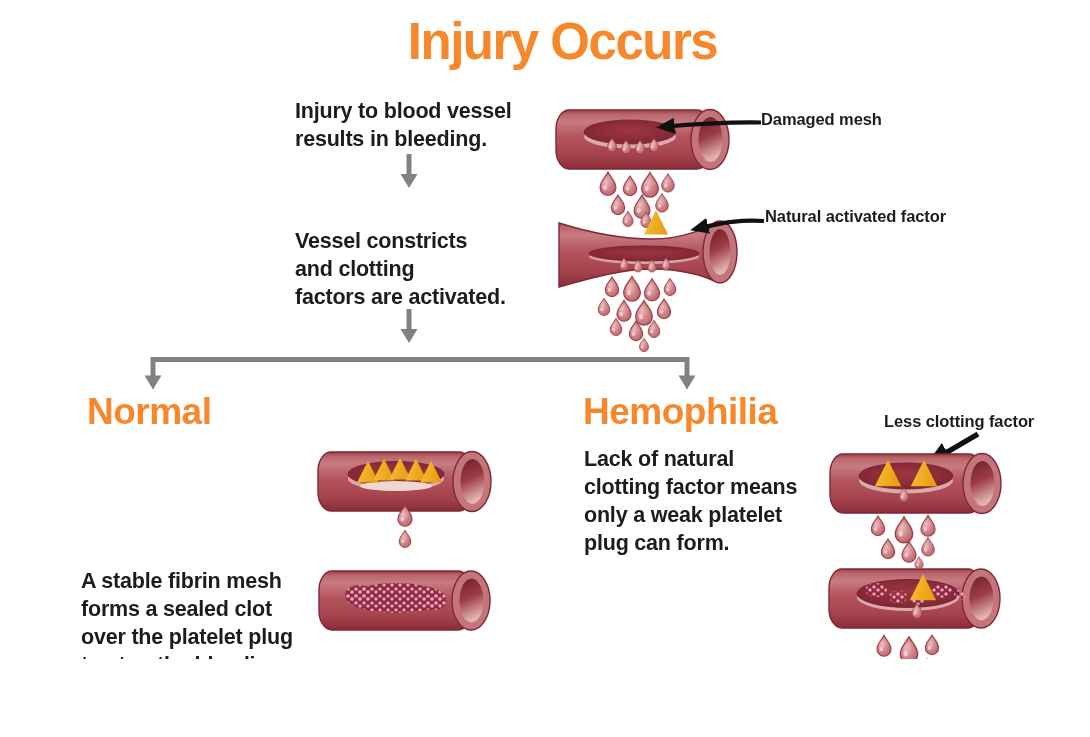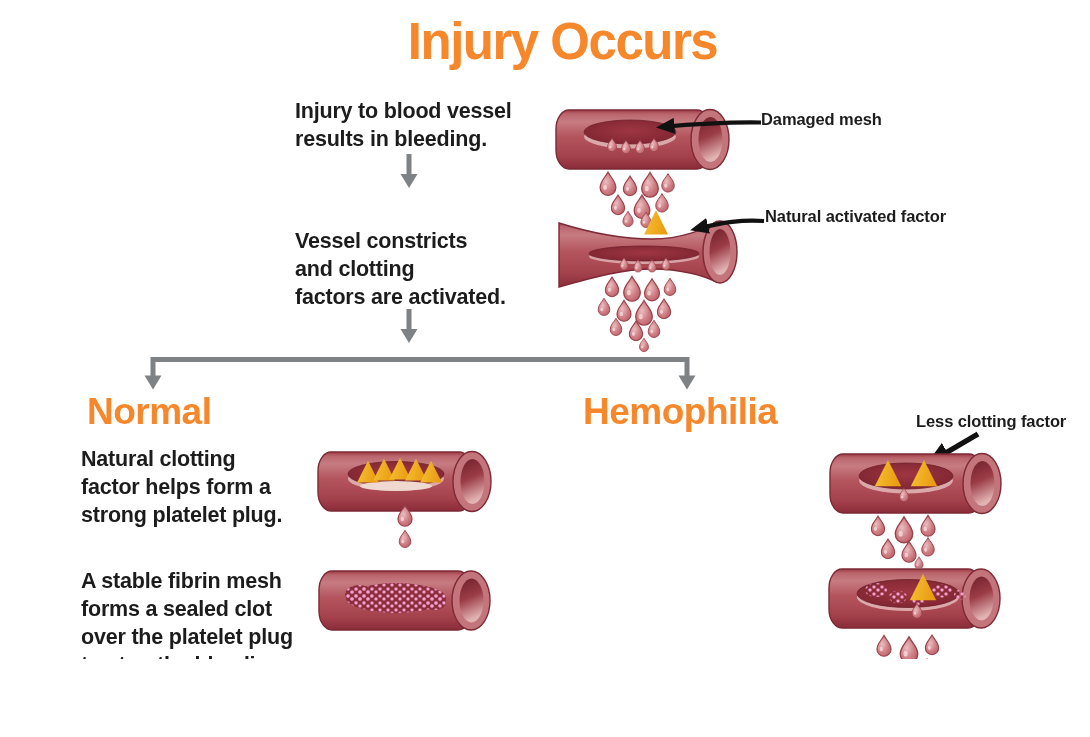--- a/index.html
+++ b/index.html
@@ -161,23 +161,20 @@
   <div class="abs" style="left:140px;top:354px;">
     <svg width="562" height="38" viewBox="0 0 562 38">
       <path d="M13,23 L13,5.5 L547,5.5 L547,23" stroke="#7F8285" stroke-width="5" fill="none"></path>
       <polygon points="4.5,21.5 21.5,21.5 13,35.5" fill="#7F8285"></polygon>
       <polygon points="538.5,21.5 555.5,21.5 547,35.5" fill="#7F8285"></polygon>
     </svg>
   </div>
 
   <div class="abs branch-heading" style="left:80px;top:391px;margin-left:7px;">Normal</div>
 
-  <div class="abs step-text" style="left:81px;top:445px;">Natural clotting
-factor helps form a
-strong platelet plug.</div>
 
   <div class="abs" style="left:312px;top:444px;">
     <svg width="196" height="106" viewBox="0 0 196 106">
       <rect x="6" y="8" width="154" height="59" rx="13" ry="19" fill="url(#tubeGrad)" stroke="#7E2936" stroke-width="1.4"></rect>
       <ellipse cx="160" cy="37.5" rx="19" ry="30" fill="#C4757B" stroke="#7E2936" stroke-width="1.4"></ellipse>
       <ellipse cx="160.5" cy="37.5" rx="12" ry="22.5" fill="url(#capGrad)"></ellipse>
       <ellipse cx="84" cy="34.5" rx="48" ry="12.5" fill="#DCA9AB"></ellipse>
       <ellipse cx="84" cy="30" rx="48" ry="12.5" fill="url(#openGrad)" stroke="#6E1F2A" stroke-width="0.8"></ellipse>
       <ellipse cx="84" cy="42" rx="36" ry="5" fill="#EFD8D0"></ellipse>
       <g>
@@ -210,22 +207,26 @@
         <ellipse cx="120" cy="36" rx="12" ry="8" fill="#8B2E3B"></ellipse>
         <ellipse cx="82" cy="32" rx="50" ry="15" fill="url(#meshPat)"></ellipse>
         <ellipse cx="45" cy="28" rx="14" ry="9" fill="url(#meshPat)"></ellipse>
         <ellipse cx="120" cy="36" rx="12" ry="8" fill="url(#meshPat)"></ellipse>
       </g>
     </svg>
   </div>
 
   <div class="abs branch-heading" style="left:583px;top:391px;">Hemophilia</div>
 
-
-  <div class="abs callout" style="left:916px;top:412px;">Less clotting factor</div>
+  <div class="abs step-text" style="left:584px;top:445px;">Lack of natural
+clotting factor means
+only a weak platelet
+plug can form.</div>
+
+  <div class="abs callout" style="left:884px;top:412px;">Less clotting factor</div>
   <div class="abs" style="left:912px;top:428px;">
     <svg width="72" height="44" viewBox="0 0 72 44">
       <path d="M66,6 L20,33" stroke="#111" stroke-width="5.5" fill="none" marker-end="url(#headB)"></path>
     </svg>
   </div>
 
   <div class="abs" style="left:824px;top:446px;">
     <svg width="192" height="122" viewBox="0 0 192 122">
       <rect x="6" y="8" width="152" height="59" rx="13" ry="19" fill="url(#tubeGrad)" stroke="#7E2936" stroke-width="1.4"></rect>
       <ellipse cx="158" cy="37.5" rx="19" ry="30" fill="#C4757B" stroke="#7E2936" stroke-width="1.4"></ellipse>

